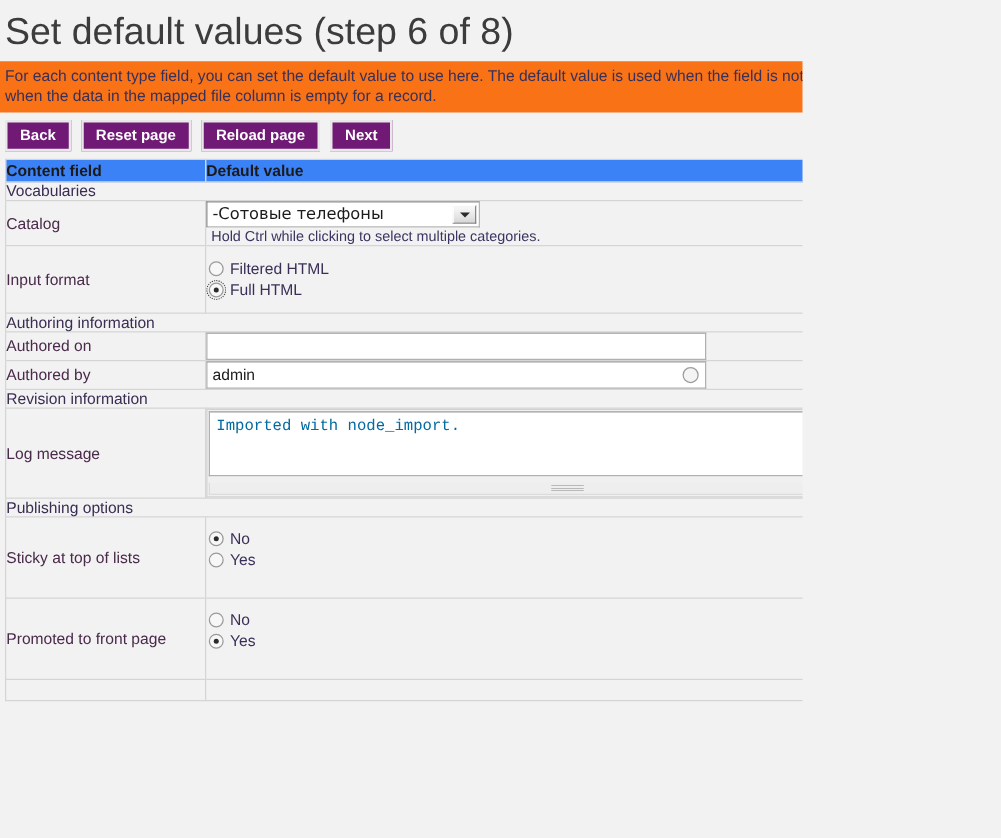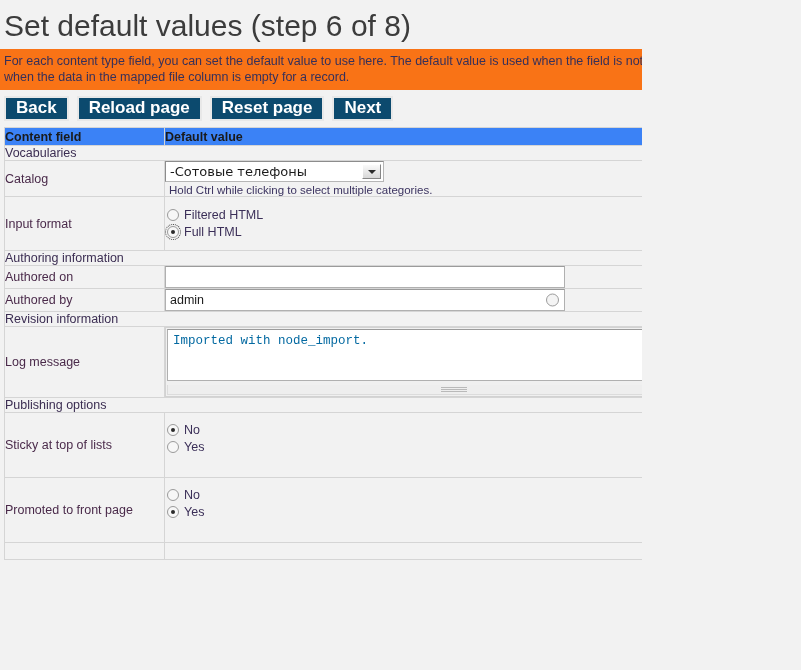--- a/index.html
+++ b/index.html
@@ -32,25 +32,25 @@
     margin: 0 0 0 0;
     width: 791px;
   }
   .button-bar {
     padding: 6px 0 6px 4px;
     display: flex;
     gap: 8px;
     align-items: center;
   }
   .btn {
-    background: #0c4a6e;
+    background: #701a75;
     border: 2px solid #e8e8e8;
     color: #ffffff;
     font-weight: bold;
-    font-size: 17px;
+    font-size: 12px;
     font-family: "Liberation Sans", sans-serif;
     padding: 3px 10px 4px 10px;
     cursor: pointer;
     line-height: 14px;
     border-radius: 0;
   }
   table.form-table {
     border-collapse: collapse;
     width: 766px;
     margin-left: 4px;
@@ -241,22 +241,22 @@
 <body>
 
 <div id="page">
 
   <h1 class="page-title">Set default values (step 6 of 8)</h1>
 
   <div class="help-banner">For each content type field, you can set the default value to use here. The default value is used when the field is not mapped to a file column or when the data in the mapped file column is empty for a record.</div>
 
   <div class="button-bar">
     <button class="btn">Back</button>
+    <button class="btn">Reset page</button>
     <button class="btn">Reload page</button>
-    <button class="btn">Reset page</button>
     <button class="btn">Next</button>
   </div>
 
   <table class="form-table">
     <colgroup>
       <col class="col-field">
       <col class="col-value">
     </colgroup>
     <thead>
       <tr>

